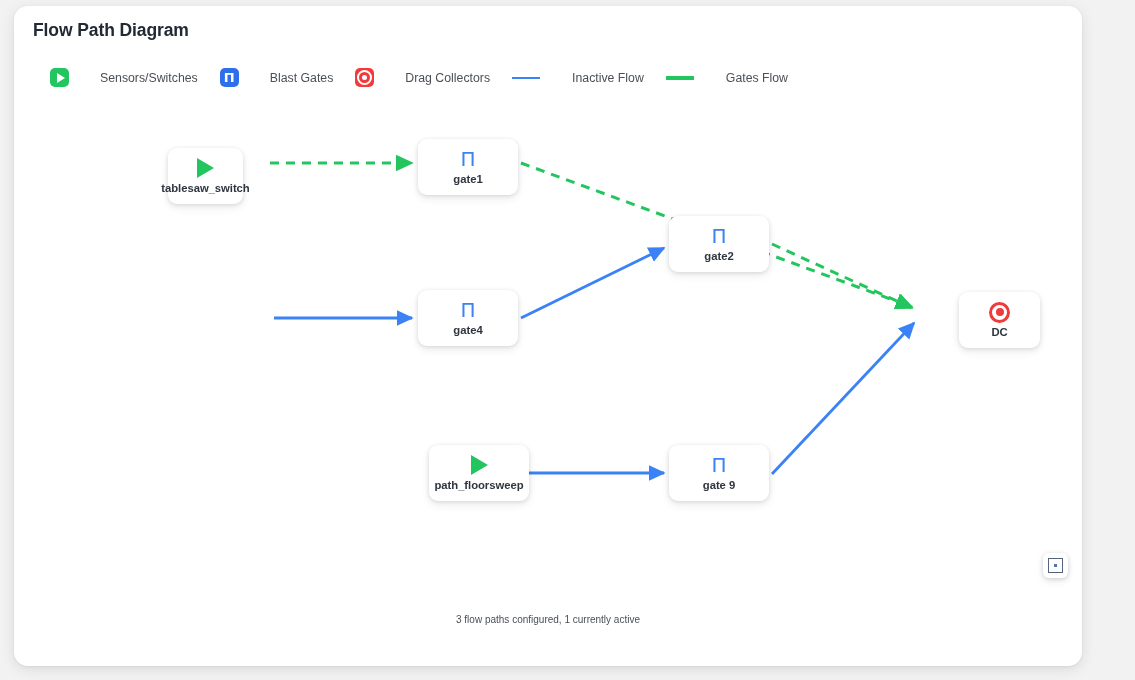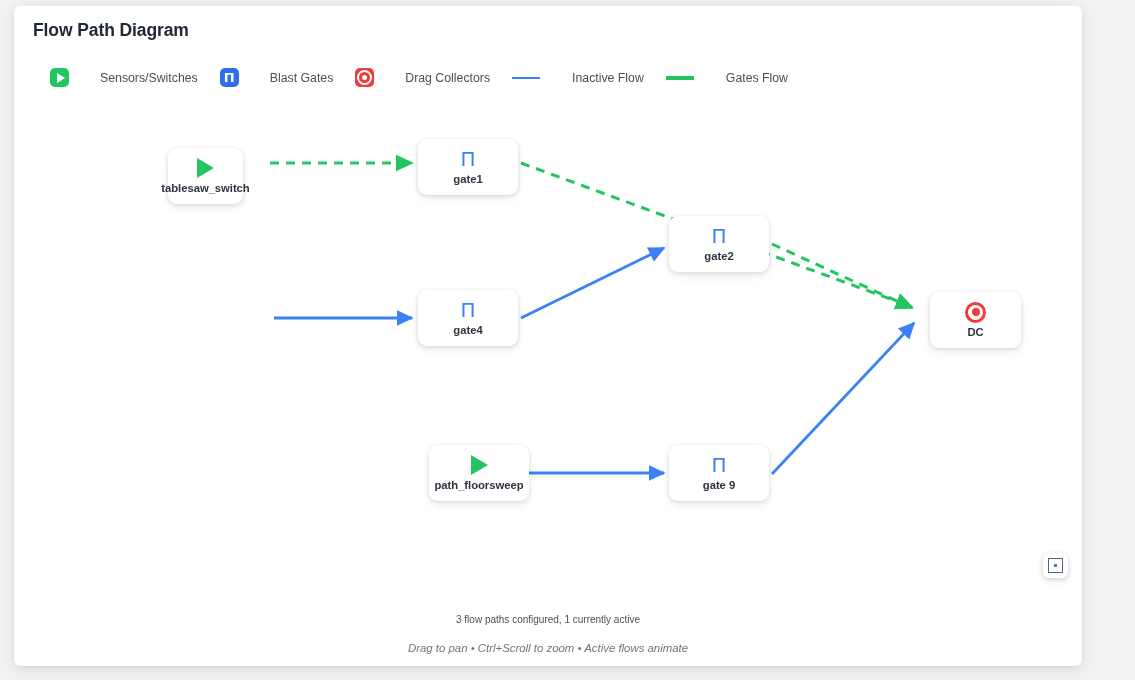--- a/index.html
+++ b/index.html
@@ -21,21 +21,21 @@
     background: #f2f2f3;
   }
 
   .card {
     position: absolute;
     left: 14px;
     top: 6px;
     width: 1068px;
     height: 660px;
     background: #ffffff;
-    border-radius: 6px;
+    border-radius: 14px;
     box-shadow: 0 3px 14px rgba(0,0,0,0.10), 0 1px 3px rgba(0,0,0,0.05);
     overflow: hidden;
   }
 
   .card-title {
     position: absolute;
     left: 19px;
     top: 14px;
     font-size: 17.5px;
     font-weight: bold;
@@ -325,21 +325,21 @@
       </div>
 
 
       <div class="node" style="left:404px; top:188px; width:100px; height:56px;">
         <span class="node-icon">
             <span class="node-gate">Π</span>
           </span>
         <span class="node-label">gate4</span>
       </div>
 
-      <div class="node" style="left:916px; top:190px; width:91px; height:56px;">
+      <div class="node" style="left:945px; top:190px; width:81px; height:56px;">
         <span class="node-icon">
             <span class="node-dc-ring"></span>
           </span>
         <span class="node-label">DC</span>
       </div>
 
       <div class="node" style="left:404px; top:343px; width:100px; height:56px;margin-left:11px;">
         <span class="node-icon">
             <span class="node-play"></span>
           </span>
@@ -354,16 +354,15 @@
       </div>
 
     </div>
 
     <div class="minimap">
       <div class="minimap-viewport"></div>
       <div class="minimap-dot"></div>
     </div>
 
     <div class="status">3 flow paths configured, 1 currently active</div>
-    <div class="hint">Drag to pan • Ctrl+Scroll to zoom • Active flows animate</div>
 
   </div>
 </div>
 
 </body></html>

